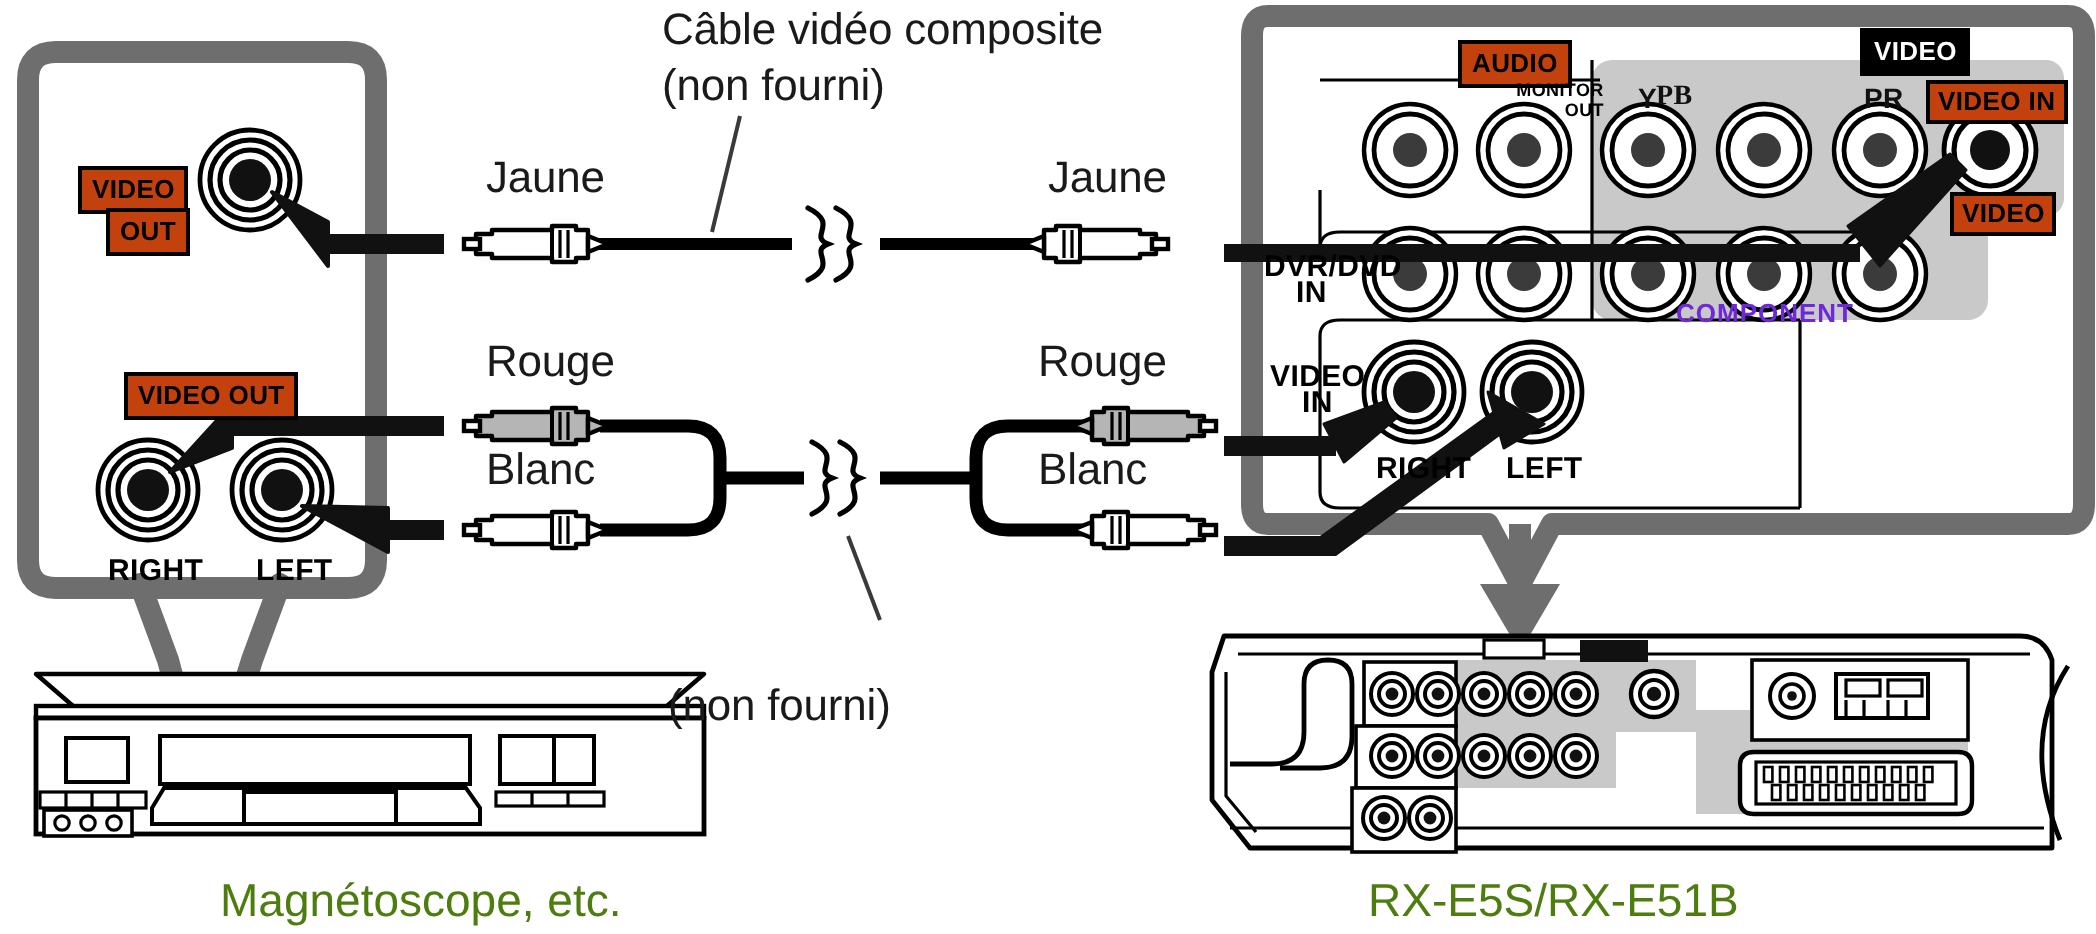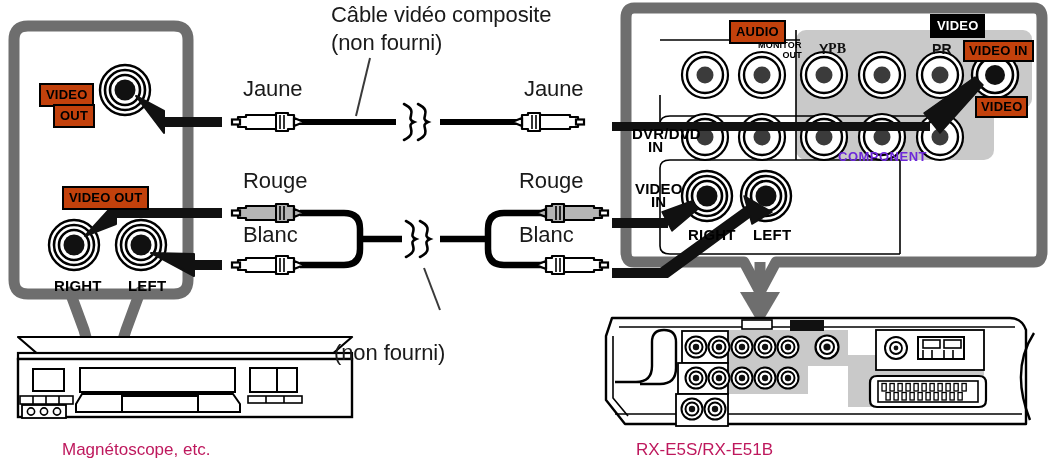--- a/index.html
+++ b/index.html
@@ -21,24 +21,25 @@
   .cap{
     position:absolute;
     font-size:22px;
     line-height:26px;
     color:#1a1a1a;
     white-space:pre;
     letter-spacing:-0.1px;
   }
   .devname{
     position:absolute;
-    font-size:17px;
+    font-size:23px;
     line-height:26px;
-    color:#be185d;
+    color:#4d7c0f;
     white-space:pre;
+    margin-left:48px;
   }
 
   
   .boxlbl{
     position:absolute;
     border:2px solid #000;
     background:#c2410c;
     color:#000;
     font-weight:bold;
     font-size:13px;
@@ -449,21 +450,21 @@
 
   <div class="boxlbl" style="left:39px; top:83px;">VIDEO</div>
   <div class="boxlbl" style="left:53px; top:104px;">OUT</div>
   <div class="boxlbl" style="left:62px; top:186px;">VIDEO OUT</div>
   <div class="plainlbl" style="left:54px; top:278px;">RIGHT</div>
   <div class="plainlbl" style="left:128px; top:278px;">LEFT</div>
 
   <div class="boxlbl" style="left:729px; top:20px;">AUDIO</div>
   <div class="boxlbl inv" style="left:930px; top:14px;">VIDEO</div>
 
-  <div class="plainlbl tiny" style="left:758px; top:41px; text-align:left; width:44px;">MONITOR</div>
+  <div class="plainlbl tiny" style="left:758px; top:41px; text-align:center; width:44px;">MONITOR</div>
   <div class="plainlbl tiny" style="left:758px; top:51px; text-align:right; width:44px;">OUT</div>
 
   <div class="plainlbl ongray" style="left:819px; top:42px; font-size:14px;">Y</div>
   <div class="plainlbl ongray" style="left:828px; top:42px; font-size:14px;font-family:Liberation Serif, serif;">PB</div>
   <div class="plainlbl ongray" style="left:932px; top:42px; font-size:14px;">PR</div>
 
   <div class="boxlbl" style="left:963px; top:40px; padding:2px 4px 3px 4px;">VIDEO IN</div>
   <div class="boxlbl" style="left:975px; top:96px; padding:2px 4px 3px 4px;">VIDEO</div>
 
   <div class="plainlbl" style="left:632px; top:126px;">DVR/DVD</div>

